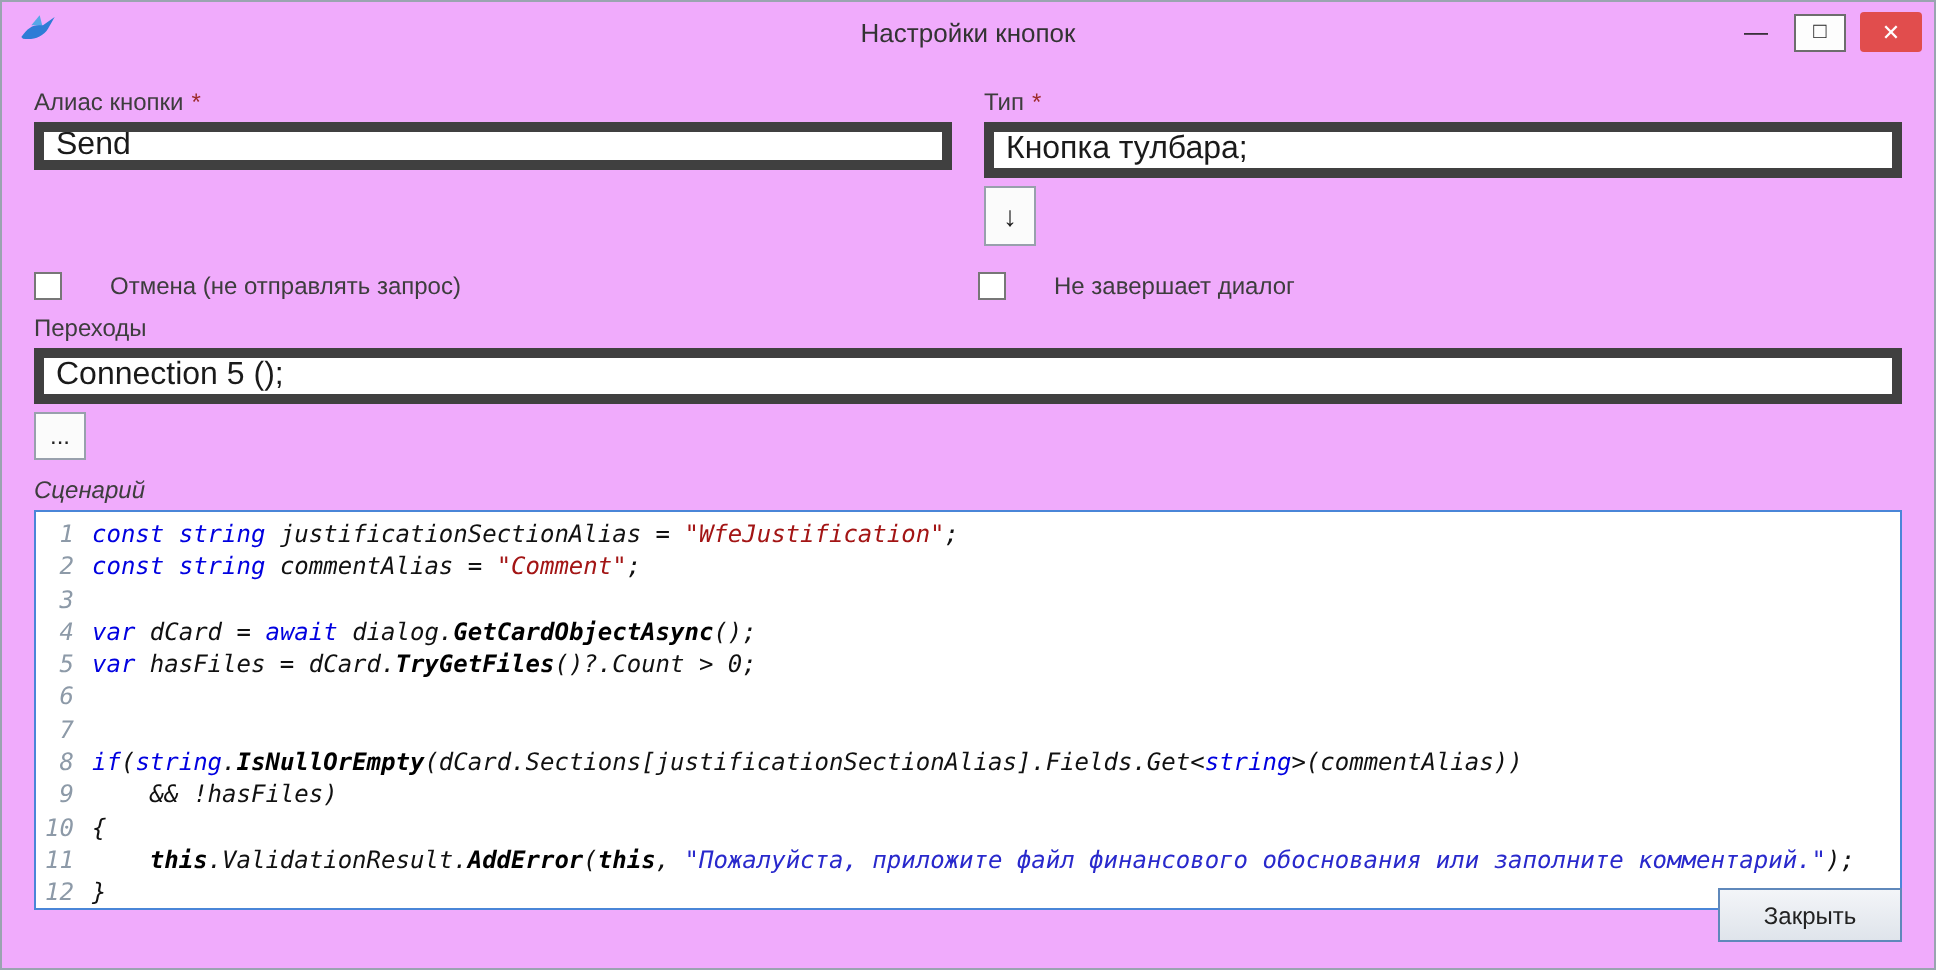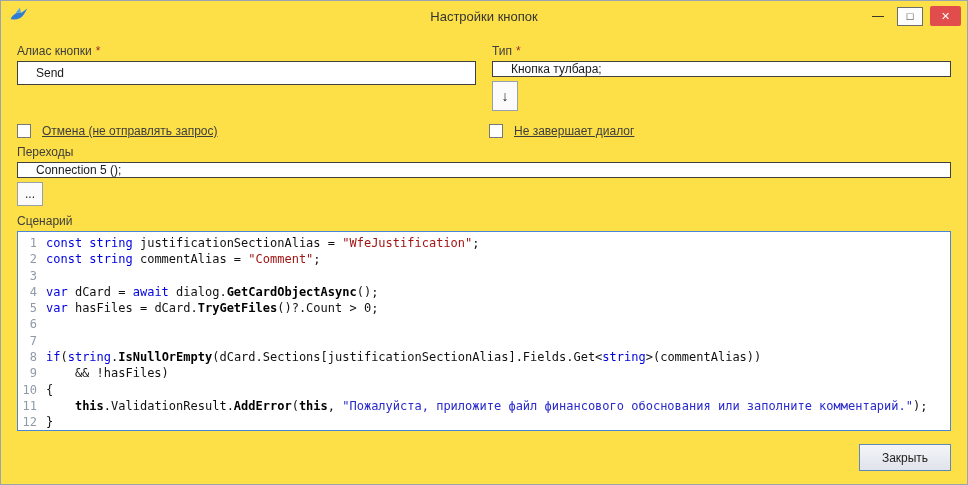--- a/index.html
+++ b/index.html
@@ -1,51 +1,51 @@
 <!DOCTYPE html>
 <html><head>
 <meta charset="utf-8">
 <style>
   * { box-sizing: border-box; margin: 0; padding: 0; }
   html, body { width: 968px; height: 485px; }
   body { font-family: "Liberation Sans", "DejaVu Sans", sans-serif; background: #ffffff; }
 
-  .window { width: 968px; height: 485px; background: #fde047; border: 1px solid #9aa4b0; position: relative; overflow: hidden; }
+  .window { width: 968px; height: 485px; background: #f0abfc; border: 1px solid #9aa4b0; position: relative; overflow: hidden; }
 
   
   .titlebar { height: 30px; position: relative; display: flex; align-items: center; }
   .app-icon { margin-left: 8px; width: 20px; height: 20px; display: flex; align-items: center; z-index: 2; }
   .title { position: absolute; left: 0; right: 0; text-align: center; font-size: 13px; color: #333; }
   .win-controls { position: absolute; right: 6px; top: 5px; display: flex; gap: 7px; align-items: center; z-index: 3; }
   .wc { display: flex; align-items: center; justify-content: center; cursor: pointer; }
   .wc-min { width: 24px; height: 18px; font-size: 12px; color: #222; }
   .wc-max { width: 26px; height: 19px; background: #fdfdfd; border: 1px solid #6d6d6d; font-size: 11px; color: #222; line-height: 1; }
   .wc-close { width: 31px; height: 20px; background: #e14d4d; border-radius: 2px; color: #fff; font-size: 11px; }
 
   
   .dlg-body { padding: 13px 16px 0; }
   .form-grid { display: grid; grid-template-columns: 1fr 1fr; column-gap: 16px; }
   .row2 { margin-top: 12px; }
   .label-row { font-size: 12px; color: #3d3d3d; margin-bottom: 3px; }
   .req { color: #9c2b2b; margin-left: 4px; }
-  .text-input { width: 100%; height: 24px; border: 1px solid #404040; background: #fff; padding: 0 18px;
-                font-family: "Liberation Sans", "DejaVu Sans", sans-serif; font-size: 12px; color: #1a1a1a; outline: none; }
+  .text-input { width: 100%; height: 24px; border: 5px solid #404040; background: #fff; padding: 0 6px;
+                font-family: "Liberation Sans", "DejaVu Sans", sans-serif; font-size: 16px; color: #1a1a1a; outline: none; }
   .input-row { display: flex; gap: 4px; align-items: flex-start; flex-direction: column; }
   .input-row .text-input { flex: 1; }
   .mini-btn { width: 26px; background: #fbfbfb; border: 1px solid #98a0ac; cursor: pointer; color: #222;
               font-family: "Liberation Sans", "DejaVu Sans", sans-serif; }
   .arrow-btn { height: 30px; font-size: 14px; }
   .dots-btn { height: 24px; font-size: 12px; line-height: 8px; }
 
   .checkbox-row { margin-top: 13px; display: grid; grid-template-columns: 1fr 1fr; column-gap: 10px; }
-  .checkbox { display: flex; align-items: center; gap: 11px; font-size: 12px; color: #3d3d3d; cursor: pointer; text-decoration: underline; }
+  .checkbox { display: flex; align-items: center; gap: 24px; font-size: 12px; color: #3d3d3d; cursor: pointer; }
   .cb-box { width: 14px; height: 14px; border: 1px solid #777; background: #fff; flex: 0 0 auto; }
 
   .full-field { margin-top: 7px; }
-  .script-field { margin-top: 8px; }
+  .script-field { margin-top: 8px; font-style: italic; }
 
   
   .editor { margin-top: 2px; height: 200px; background: #fff; border: 1px solid #4a86d8;
             font-family: "DejaVu Sans Mono", "Liberation Mono", monospace; font-size: 12px;
             padding-top: 3px; overflow: hidden; }
   .code-line { display: flex; height: 16.3px; line-height: 16.3px; white-space: pre; }
   .ln { width: 28px; text-align: right; padding-right: 9px; color: #8d9aa8; flex: 0 0 auto; }
   .tk-k { color: #0000e0; }
   .tk-s { color: #a31515; }
   .tk-sb { color: #2929cc; }

